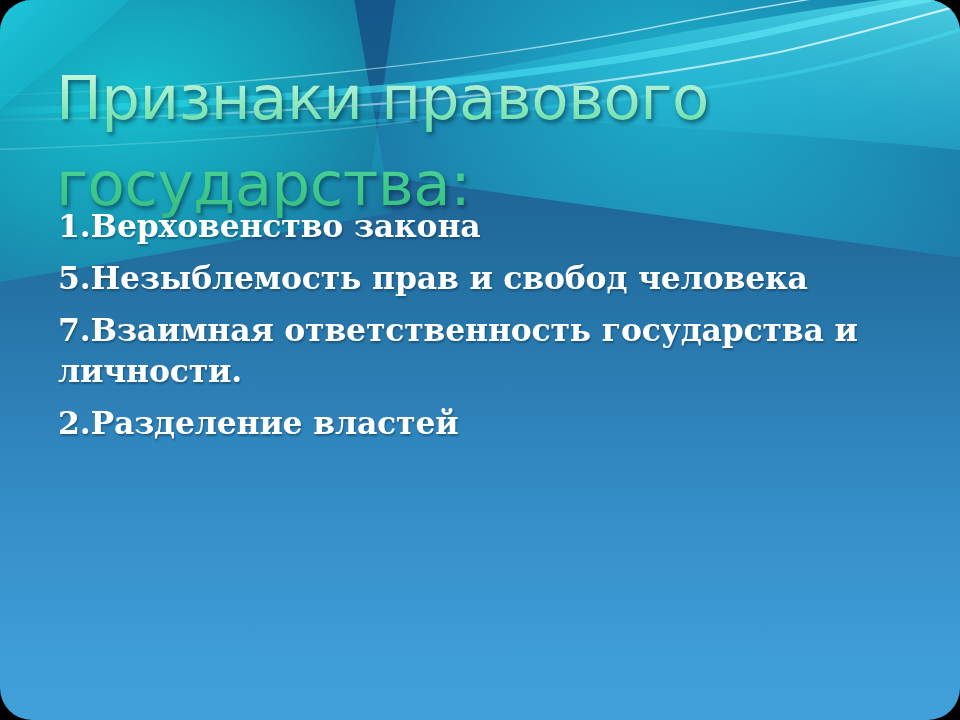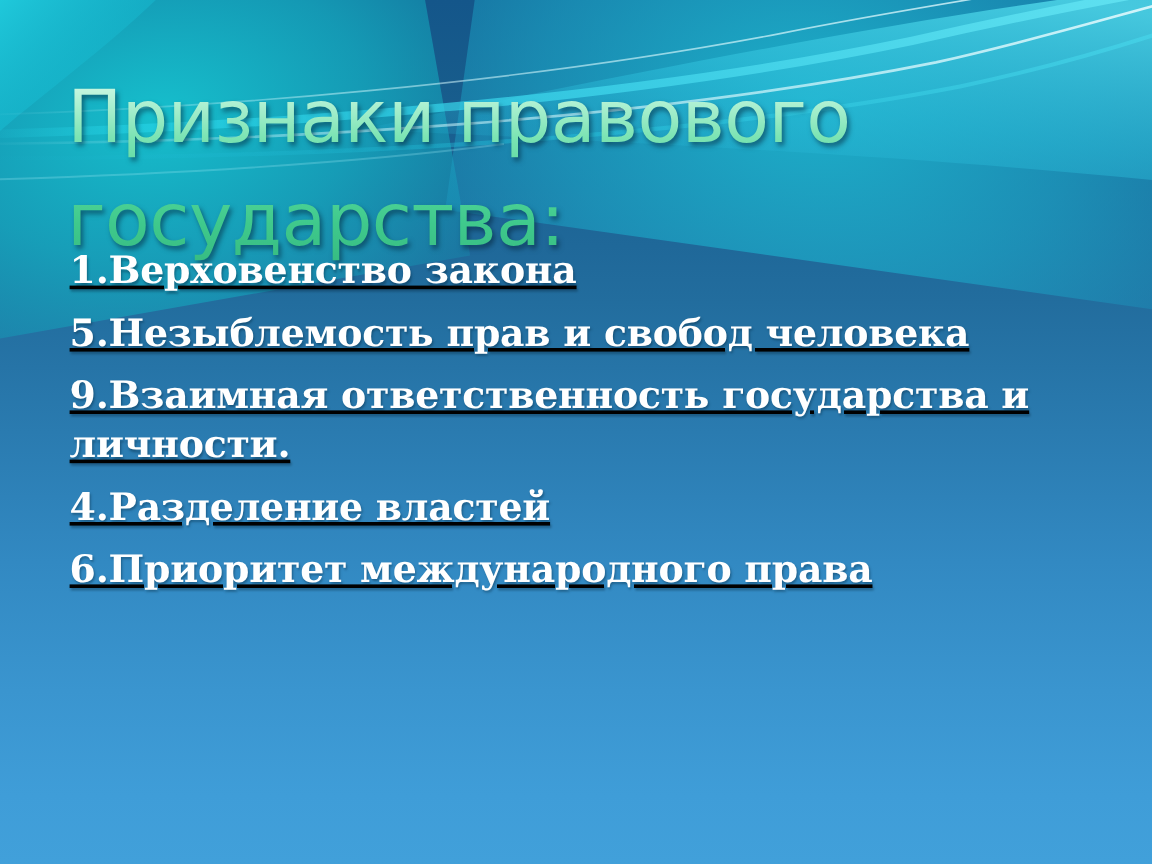--- a/index.html
+++ b/index.html
@@ -20,20 +20,21 @@
       linear-gradient(180deg,
         #14568a 0%,
         #175c8c 10%,
         #1c6394 22%,
         #226d9e 35%,
         #2a7bb0 50%,
         #3289c2 65%,
         #3a95cf 80%,
         #3f9dd8 92%,
         #41a0da 100%);
+    border-radius: 32px;
   }
 
   
 
   .bg-layer {
     position: absolute;
     inset: 0;
     pointer-events: none;
   }
 
@@ -105,21 +106,20 @@
   
 
   .body-list {
     position: absolute;
     left: 58px;
     top: 206px;
     width: 848px;
     margin: 0;
     padding: 0;
     list-style: none;
-    text-decoration: underline;
   }
 
   .item {
     font-family: "DejaVu Serif", "Liberation Serif", serif;
     font-size: 31.5px;
     line-height: 1.30;
     font-weight: 700;
     color: #ffffff;
     margin: 0 0 11px 0;
     text-shadow: 1px 2px 2px rgba(4,40,64,0.42);
@@ -183,18 +183,17 @@
 
       <path d="M -20 150 C 120 146 280 138 420 120" fill="none" stroke="#9fe9f5" stroke-opacity="0.28" stroke-width="1.6"></path>
     </svg>
   </div>
 
   <h1 class="title">Признаки правового государства:</h1>
 
   <ul class="body-list">
     <li class="item">1.Верховенство закона</li>
     <li class="item">5.Незыблемость прав и свобод человека</li>
-    <li class="item">9.Взаимная ответственность государства и личности.</li>
-    <li class="item">4.Разделение властей</li>
-    <li class="item">6.Приоритет международного права</li>
+    <li class="item">7.Взаимная ответственность государства и личности.</li>
+    <li class="item">2.Разделение властей</li>
   </ul>
 
 </div>
 
 </body></html>

